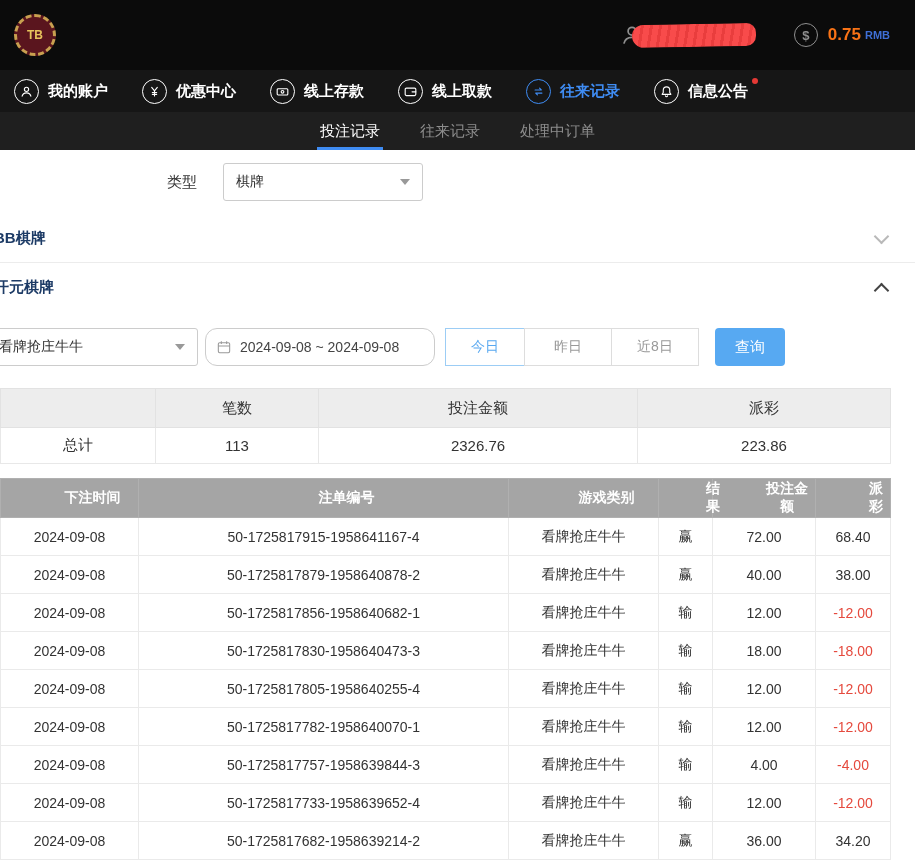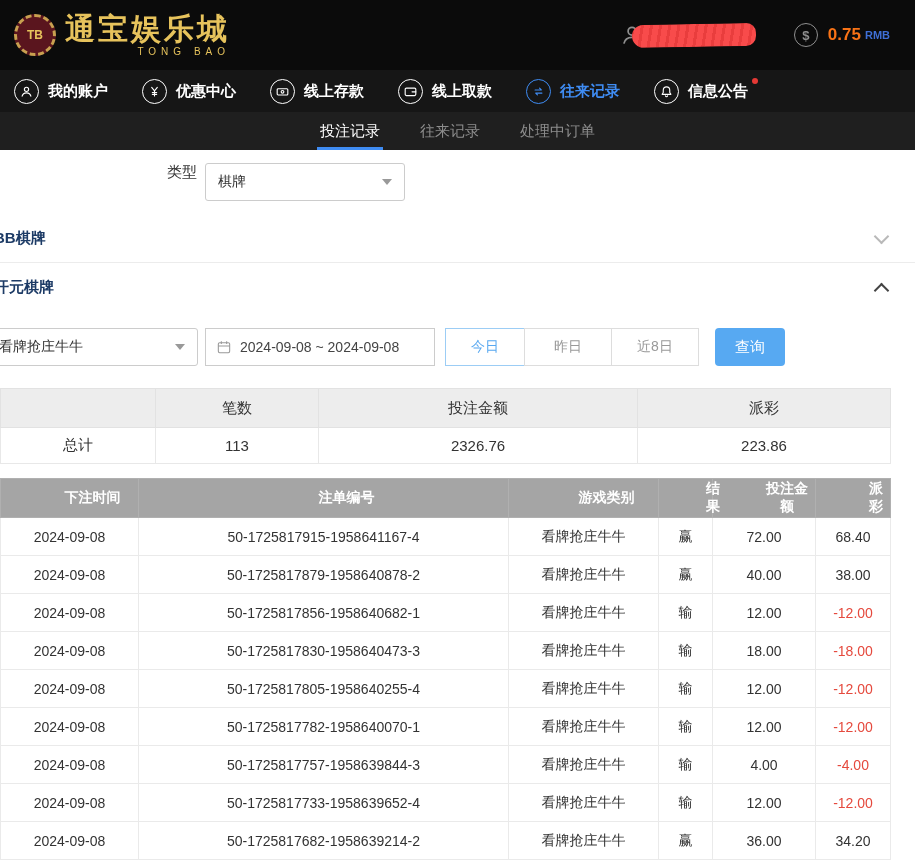--- a/index.html
+++ b/index.html
@@ -34,34 +34,34 @@
               display:flex; align-items:center; justify-content:center; }
   .nav-icon svg { width:15px; height:15px; stroke:currentColor; fill:none; stroke-width:1.8; stroke-linecap:round; stroke-linejoin:round; }
   .nav-item.active { color:#3f8cf3; }
   .nav-badge { position:absolute; top:-1px; right:-10px; width:6px; height:6px; border-radius:50%; background:#e53935; }
   
   .subtabs { height:38px; background:#1f1f1f; display:flex; align-items:stretch; justify-content:center; gap:34px; }
   .subtab { display:flex; align-items:center; color:#8d8d8d; font-size:15px; cursor:pointer; position:relative; padding:0 3px; }
   .subtab.active { color:#fff; }
   .subtab.active::after { content:""; position:absolute; left:0; right:0; bottom:0; height:3px; background:#3f8cf3; }
   
-  .filter-row { display:flex; margin:13px 0 0 167px; }
+  .filter-row { display:flex; align-items:center; margin:13px 0 0 167px;gap:18px; }
   .filter-label { font-size:15px; color:#333; margin-right:8px; }
   .select { width:200px; height:38px; border:1px solid #ccc; border-radius:3px; background:#fff; cursor:pointer;
             display:flex; align-items:center; justify-content:space-between; padding:0 12px; font-size:14px; color:#333; }
   .platform-group { margin-left:42px; display:flex; align-items:center; }
   .caret { width:0; height:0; border-left:5px solid transparent; border-right:5px solid transparent; border-top:6px solid #999; }
   .section { display:flex; align-items:center; justify-content:space-between; height:48px; padding-right:28px; }
   .section.first { margin-top:14px; border-bottom:1px solid #ececec; }
   .section-title { color:#1d3b66; font-size:15px; font-weight:bold; margin-left:-6px; }
   .chev { width:11px; height:11px; border-right:2px solid #b9b9b9; border-bottom:2px solid #b9b9b9; transform:rotate(45deg); margin-top:-5px; cursor:pointer; }
   .chev.up { border-color:#444; transform:rotate(-135deg); margin-top:6px; }
   .filter2 { display:flex; align-items:center; margin-top:17px; }
   .game-select { width:212px; margin-left:-14px; }
-  .datebox { width:230px; height:38px; border:1px solid #ccc; border-radius:0; margin-left:7px;
+  .datebox { width:230px; height:38px; border:1px solid #ccc; border-radius:12px; margin-left:7px;
              display:flex; align-items:center; gap:8px; padding:0 10px; font-size:14px; color:#444; cursor:pointer; }
   .cal svg { width:16px; height:16px; stroke:#999; fill:none; stroke-width:1.6; display:block; }
   .btn { height:38px; display:flex; align-items:center; justify-content:center; font-size:14px; cursor:pointer; background:#fff; }
   .btn-today { width:80px; border:1px solid #9ccdf5; color:#58a8f0; margin-left:10px; }
   .btn-mid { width:88px; border:1px solid #ddd; color:#999; margin-left:-1px; }
   .btn-search { width:70px; background:#57a9f2; color:#fff; border:none; border-radius:4px; margin-left:16px; font-size:15px; }
   
   table { border-collapse:collapse; table-layout:fixed; width:890px; }
   .summary { margin-top:22px; font-size:15px; color:#333; }
   .summary th { background:#ededed; font-weight:normal; height:39px; border:1px solid #e2e2e2; text-align:center; }
@@ -72,24 +72,20 @@
   .bets td.neg { color:#e5493d; }
 </style>
 </head>
 <body>
 
 <header class="topbar">
   <div class="logo">
     <div class="chip">
         <span>TB</span>
       </div>
-    <div class="logo-text">
-      <span class="logo-title">通宝娱乐城</span>
-      <span class="logo-sub">TONG BAO</span>
-    </div>
   </div>
   <div class="user-area">
     <span class="avatar">
       <svg viewBox="0 0 24 24">
           <circle cx="12" cy="8.5" r="3.6"></circle>
           <path d="M4.5 20c.8-4 4-5.8 7.5-5.8s6.7 1.8 7.5 5.8"></path>
         </svg>
     </span>
     <span class="redaction"></span>
     <span class="money">$</span>

